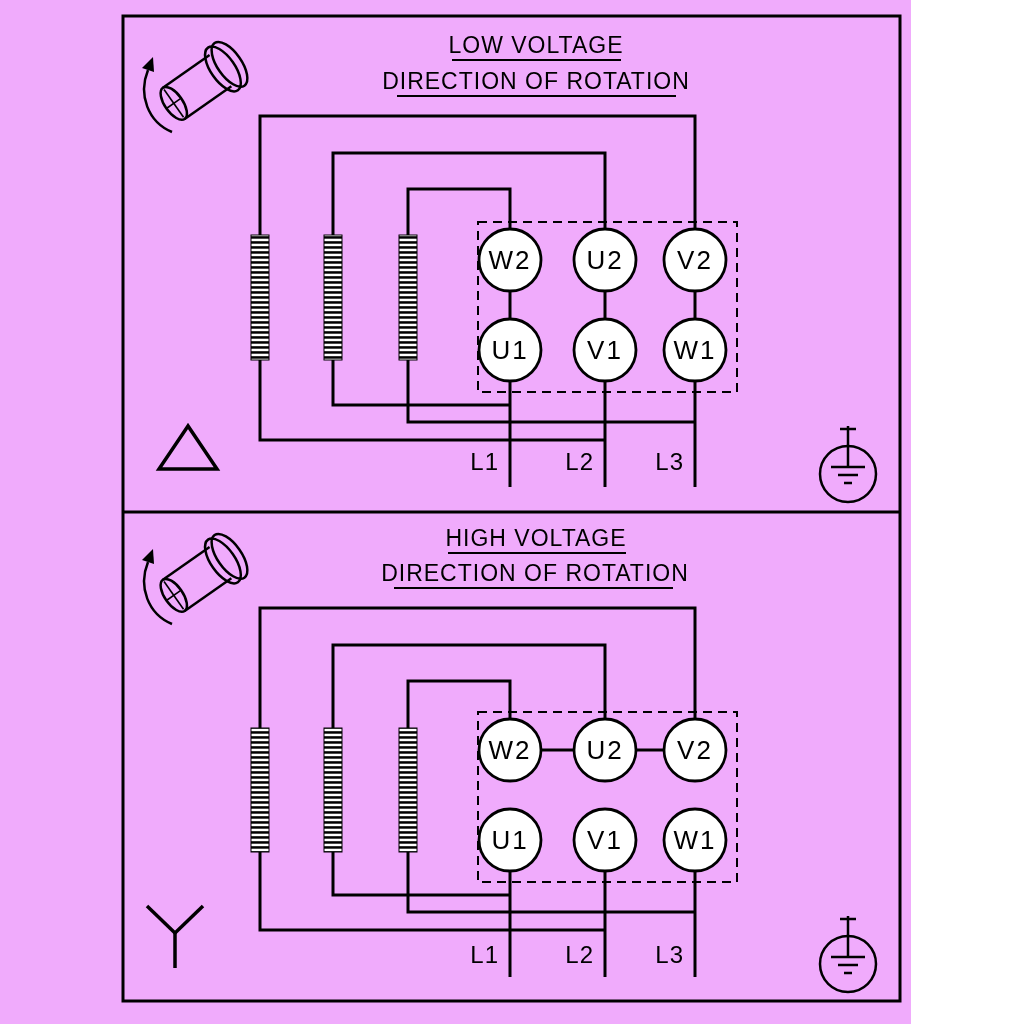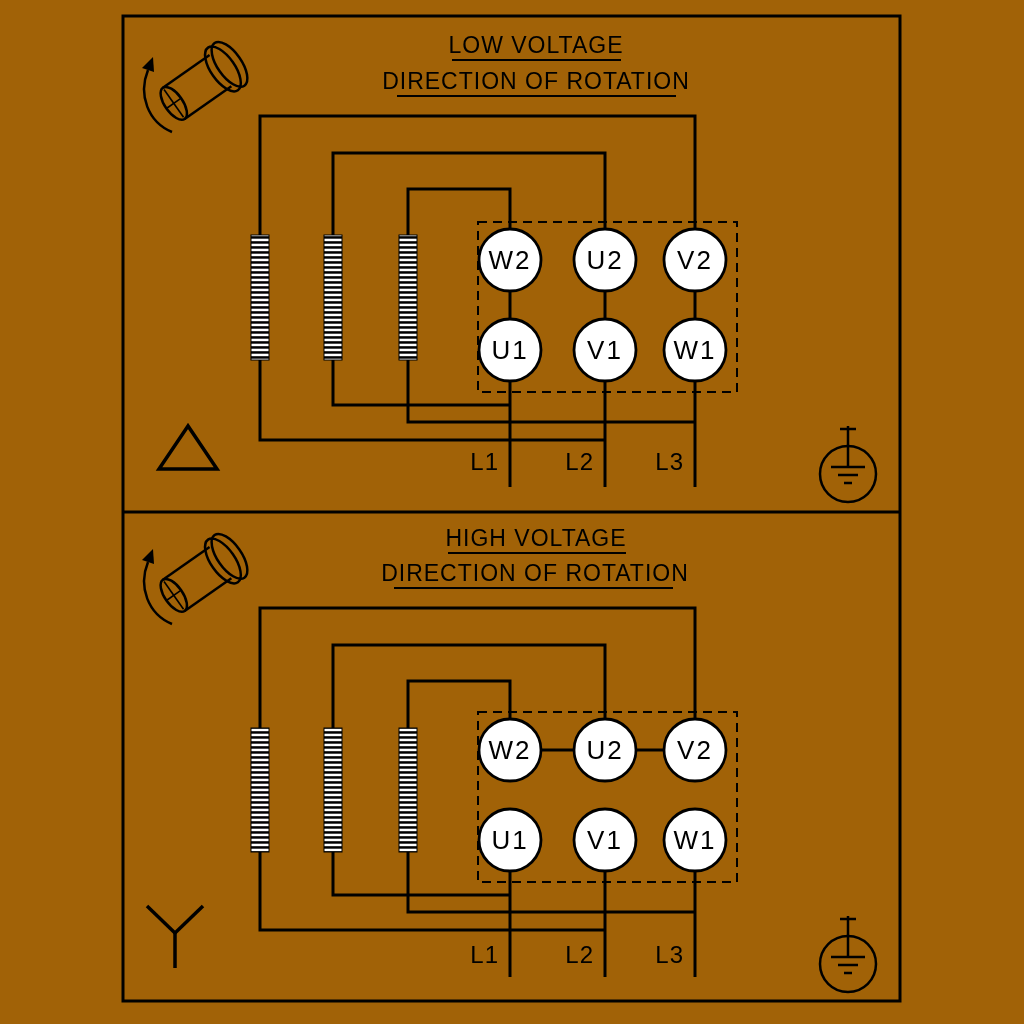--- a/index.html
+++ b/index.html
@@ -1,19 +1,19 @@
 <!DOCTYPE html>
 <html><head>
 <meta charset="utf-8">
 <style>
   html,body{margin:0;padding:0;background:#ffffff;}
   .stage{
     position:relative;
-    width:1024px;height:1024px;
-    background:#a16207;
+    width:911px;height:1024px;
+    background:#f0abfc;
     font-family:"Liberation Sans",sans-serif;
   }
   svg{display:block;}
   svg text{
     font-family:"Liberation Sans",sans-serif;
     fill:#000000;
   }
   .title-text{font-size:23px;letter-spacing:1px;}
   .terminal-text{font-size:26px;letter-spacing:2px;}
   .supply-text{font-size:24px;letter-spacing:1px;}

